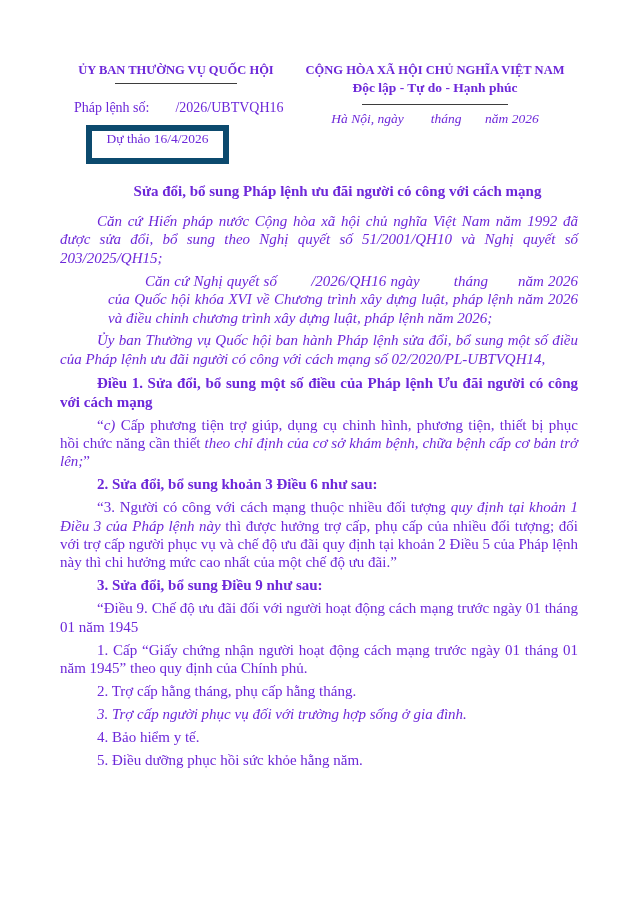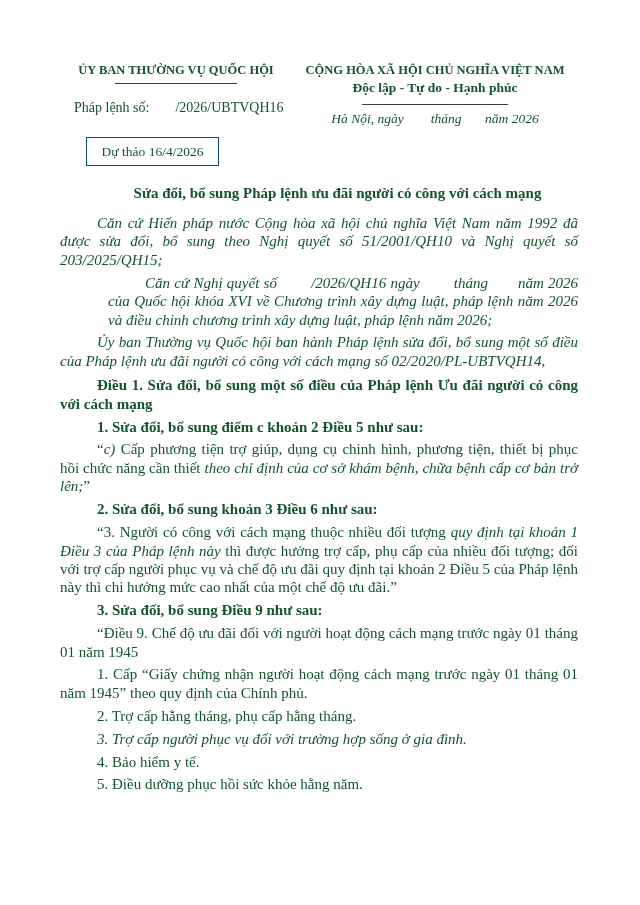--- a/index.html
+++ b/index.html
@@ -5,21 +5,21 @@
   html, body {
     margin: 0;
     padding: 0;
     background: #ffffff;
   }
   .page {
     position: relative;
     width: 640px;
     height: 905px;
     background: #ffffff;
-    color: #14532d;
+    color: #6d28d9;
     font-family: "Liberation Serif", "DejaVu Serif", serif;
     box-sizing: border-box;
     padding: 62px 62px 0 60px;
     overflow: hidden;
   }
   
   .header {
     display: flex;
     align-items: flex-start;
   }
@@ -55,27 +55,27 @@
     margin-top: 14px;
     padding-left: 14px;
     font-size: 14px;
     line-height: 19px;
     white-space: nowrap;
   }
   .doc-no-value {
     margin-left: 26px;
   }
   .draft-box {
-    margin-top: 20px;
+    margin-top: 8px;
     margin-left: 26px;
     width: 131px;
     height: 27px;
-    border: 1px solid #0c4a6e;
+    border: 6px solid #0c4a6e;
     display: flex;
-    align-items: center;
+    align-items: flex-start;
     justify-content: center;
     font-size: 13.5px;
     box-sizing: content-box;
   }
   .country {
     font-weight: bold;
     font-size: 12.5px;
     line-height: 16px;
     white-space: nowrap;
   }
@@ -160,21 +160,20 @@
     <div class="doc-subtitle">Sửa đổi, bổ sung Pháp lệnh ưu đãi người có công với cách mạng</div>
   </div>
 
   <div class="body">
     <p class="italic">Căn cứ Hiến pháp nước Cộng hòa xã hội chủ nghĩa Việt Nam năm 1992 đã được sửa đổi, bổ sung theo Nghị quyết số 51/2001/QH10 và Nghị quyết số 203/2025/QH15;</p>
     <p class="italic pre">Căn cứ Nghị quyết số        /2026/QH16 ngày        tháng       năm 2026 của Quốc hội khóa XVI về Chương trình xây dựng luật, pháp lệnh năm 2026 và điều chinh chương trình xây dựng luật, pháp lệnh năm 2026;</p>
     <p class="italic">Ủy ban Thường vụ Quốc hội ban hành Pháp lệnh sửa đổi, bổ sung một số điều của Pháp lệnh ưu đãi người có công với cách mạng số 02/2020/PL-UBTVQH14,</p>
 
     <p class="bold article-heading">Điều 1. Sửa đổi, bổ sung một số điều của Pháp lệnh Ưu đãi người có công với cách mạng</p>
 
-    <p class="bold">1. Sửa đổi, bổ sung điểm c khoản 2 Điều 5 như sau:</p>
     <p><span>“</span><em>c)</em><span> Cấp phương tiện trợ giúp, dụng cụ chinh hình, phương tiện, thiết bị phục hồi chức năng cần thiết </span><em>theo chỉ định của cơ sở khám bệnh, chữa bệnh cấp cơ bản trở lên;</em><span>”</span></p>
 
     <p class="bold">2. Sửa đổi, bổ sung khoản 3 Điều 6 như sau:</p>
     <p><span>“3. Người có công với cách mạng thuộc nhiều đối tượng </span><em>quy định tại khoản 1 Điều 3 của Pháp lệnh này</em><span> thì được hưởng trợ cấp, phụ cấp của nhiều đối tượng; đối với trợ cấp người phục vụ và chế độ ưu đãi quy định tại khoản 2 Điều 5 của Pháp lệnh này thì chi hưởng mức cao nhất của một chế độ ưu đãi.”</span></p>
 
     <p class="bold">3. Sửa đổi, bổ sung Điều 9 như sau:</p>
     <p>“Điều 9. Chế độ ưu đãi đối với người hoạt động cách mạng trước ngày 01 tháng 01 năm 1945</p>
     <p>1. Cấp “Giấy chứng nhận người hoạt động cách mạng trước ngày 01 tháng 01 năm 1945” theo quy định của Chính phủ.</p>
     <p>2. Trợ cấp hằng tháng, phụ cấp hằng tháng.</p>
     <p class="italic">3. Trợ cấp người phục vụ đối với trường hợp sống ở gia đình.</p>

